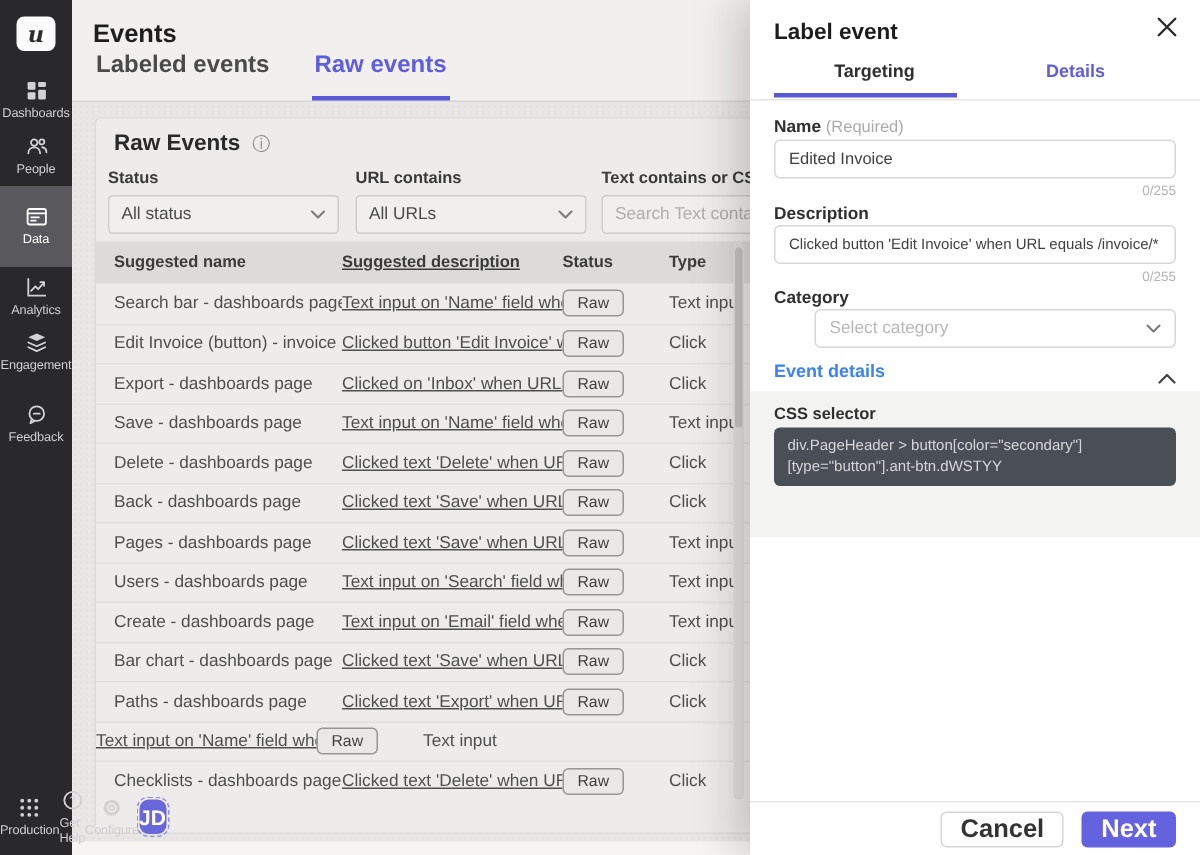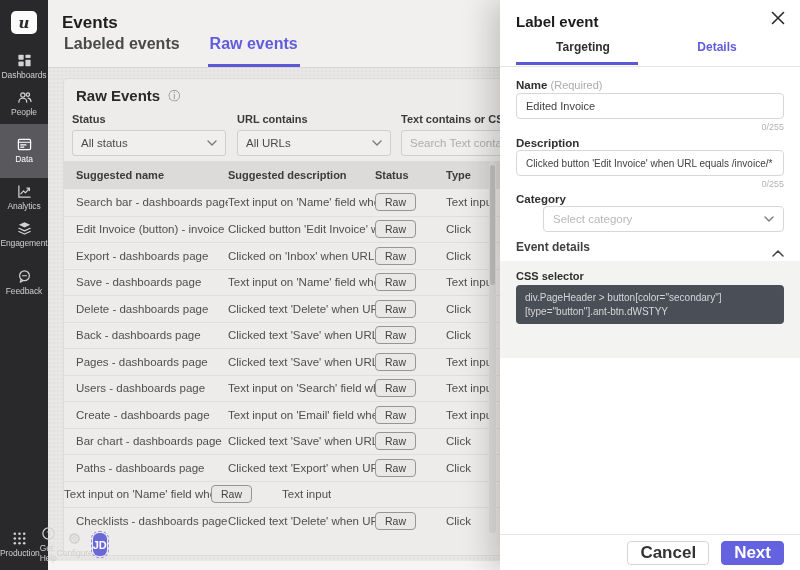--- a/index.html
+++ b/index.html
@@ -19,21 +19,21 @@
   .nav-item .ic { height:15px; display:flex; align-items:center; }
   .nav-item .lbl { margin-top:2px; font-size:8.5px; letter-spacing:-0.1px; color:#cfcfd1; }
   .nav-item.active { background:#59585c; padding:13px 0 14px; }
   .nav-item.active .lbl { color:#ffffff; }
   .nav-item.active .ic { color:#ffffff; }
   .nav-item.gap-top { margin-top:11px; }
   .nav-bottom { margin-top:auto; width:100%; display:flex; flex-direction:row; align-items:center; }
   .avatar { margin:6px 0 10px; width:24px; height:23px; background:#6a67d8; border-radius:6px;
             outline:1.5px dashed #8e8ce4; outline-offset:1px;
             display:flex; align-items:center; justify-content:center;
-            font-size:11px; font-weight:bold; color:#fff; cursor:pointer; }
+            font-size:14px; font-weight:bold; color:#fff; cursor:pointer; }
   svg.sic { stroke:currentColor; fill:none; stroke-width:1.3; stroke-linecap:round; stroke-linejoin:round; }
   svg.sic .fl { fill:currentColor; stroke:none; }
 
   
   .main { position:absolute; left:48px; top:0; right:0; height:570px;
           background-image:radial-gradient(rgba(0,0,0,0.03) 1px, transparent 1px);
           background-size:4px 4px; }
   .page-header { position:absolute; left:0; top:0; right:0; height:68px; background:#f1f0ee;
                  border-bottom:1px solid #d8d7d5; }
   .page-title { position:absolute; left:14px; top:13px; font-size:17px; font-weight:bold; color:#1e1e1e; }
@@ -67,21 +67,21 @@
   .f-status { left:0; } .f-url { left:165px; } .f-text { left:329px; }
   .f-text .search-input { width:164px; }
 
   .etable { position:absolute; left:0; top:82px; right:0; }
   .thead { height:28px; background:#dcdbd9; display:flex; align-items:center;
            font-size:11px; font-weight:bold; color:#3b3b3b; }
   .trow { height:26.5px; display:flex; align-items:center; font-size:11.5px; color:#4f4f4f;
           border-top:1px solid #e0dfdd; cursor:pointer; }
   .trow:first-of-type { border-top:none; }
   .cell-name   { width:152px; margin-left:12px; white-space:nowrap; overflow:hidden; }
-  .cell-desc   { width:147px; white-space:nowrap; overflow:hidden; }
+  .cell-desc   { width:147px; white-space:nowrap; overflow:hidden;text-decoration:underline; }
   .cell-status { width:71px; }
   .cell-type   { flex:1; white-space:nowrap; }
   .badge { display:inline-block; padding:2px 9px; border:1px solid #969696; border-radius:4px;
            background:#e9e8e6; font-size:10.5px; color:#3f3f3f; }
   .vscroll { position:absolute; left:425px; top:82px; width:7px; height:372px; background:#e2e1df; border-radius:3px; }
   .vscroll .thumb { position:absolute; left:1px; top:4px; width:5px; height:120px; background:#c5c4c2; border-radius:3px; }
 
   
   .drawer { position:absolute; left:500px; top:0; width:300px; height:570px; background:#ffffff;
             box-shadow:-10px 0 28px rgba(0,0,0,0.18); z-index:10; }
@@ -98,21 +98,21 @@
   .fld-label .req { font-weight:normal; color:#ababab; font-size:11px; }
   .tinput { position:absolute; left:16px; right:16px; height:26px; border:1px solid #d7d7d7;
             border-radius:4px; background:#fff; padding:0 9px; font-family:"Liberation Sans", sans-serif;
             font-size:11px; color:#3f3f3f; outline:none; }
   .counter { position:absolute; right:16px; font-size:9px; color:#b3b3b3; }
   .dselect { position:absolute; left:16px; right:16px; height:26px; border:1px solid #d7d7d7;
              border-radius:4px; background:#fff; display:flex; align-items:center; padding:0 9px;
              cursor:pointer;margin-left:27px; }
   .dselect .ph { flex:1; font-size:11.5px; color:#b8b8b8; }
 
-  .section-head { position:absolute; left:16px; top:240px; font-size:12px; font-weight:bold; color:#404040; }
+  .section-head { position:absolute; left:16px; top:240px; font-size:12px; font-weight:bold; color:#3b82f6; }
   .collapse-btn { position:absolute; right:16px; top:243px; cursor:pointer; }
   .gray-panel { position:absolute; left:0; right:0; top:261px; height:97px; background:#f3f3f2; }
   .css-label { position:absolute; left:16px; top:9px; font-size:11px; font-weight:bold; color:#2f2f2f; }
   .code-block { position:absolute; left:16px; right:16px; top:24px; height:39px; background:#4a4e56;
                 border-radius:4px; padding:6px 9px; font-size:10px; line-height:1.35; color:#d5d6d9;
                 overflow-wrap:anywhere; }
   .order-row { position:absolute; left:16px; right:16px; top:74px; display:flex;
                font-size:11.5px; font-weight:bold; color:#2f2f2f; }
   .order-row .ord-val { margin-left:auto; }
 

